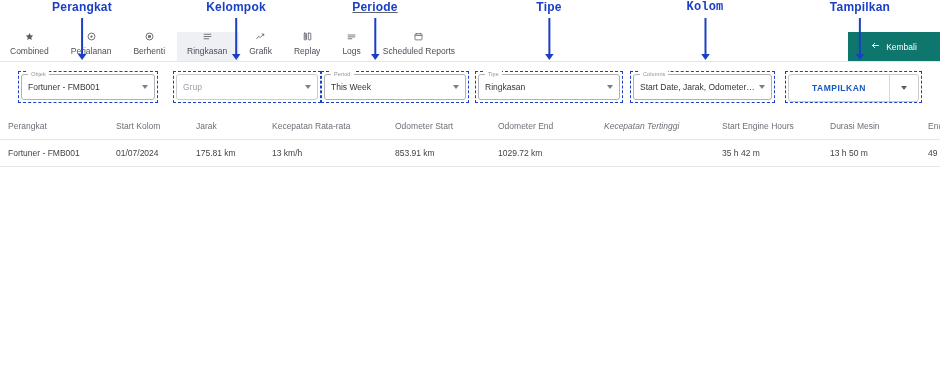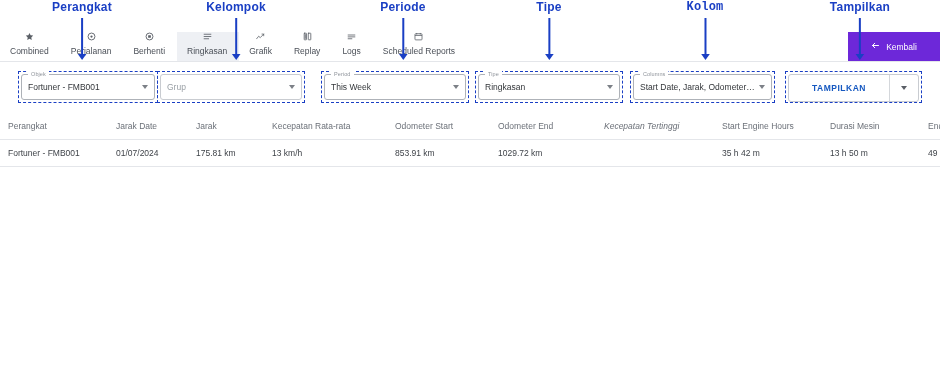--- a/index.html
+++ b/index.html
@@ -92,21 +92,21 @@
   }
   .nav-item .nav-ico svg { display: block; }
   .nav-spacer { flex: 1 1 auto; }
 
   #back-button {
     display: flex;
     align-items: center;
     justify-content: center;
     gap: 6px;
     width: 92px;
-    background: #6d28d9;
+    background: #0f766e;
     color: #ffffff;
     font-size: 8.5px;
     height: 100%;
     box-sizing: border-box;
   }
   #back-button .nav-ico { color: #ffffff; }
 
   
   #filters {
     position: relative;
@@ -239,21 +239,21 @@
           <polygon points="5.5,42 1.2,36 9.8,36" fill="#1a3fc4"></polygon>
         </svg></span>
     </div>
     <div class="anno" style="left: 236px;">
       <span class="anno-label">Kelompok</span>
       <span class="anno-arrow"><svg width="11" height="42" viewBox="0 0 11 42">
           <line x1="5.5" y1="0" x2="5.5" y2="36" stroke="#1a3fc4" stroke-width="2"></line>
           <polygon points="5.5,42 1.2,36 9.8,36" fill="#1a3fc4"></polygon>
         </svg></span>
     </div>
-    <div class="anno" style="left: 403px;">
+    <div class="anno" style="left: 375px; text-decoration: underline;">
       <span class="anno-label">Periode</span>
       <span class="anno-arrow"><svg width="11" height="42" viewBox="0 0 11 42">
           <line x1="5.5" y1="0" x2="5.5" y2="36" stroke="#1a3fc4" stroke-width="2"></line>
           <polygon points="5.5,42 1.2,36 9.8,36" fill="#1a3fc4"></polygon>
         </svg></span>
     </div>
     <div class="anno" style="left: 549px;">
       <span class="anno-label">Tipe</span>
       <span class="anno-arrow"><svg width="11" height="42" viewBox="0 0 11 42">
           <line x1="5.5" y1="0" x2="5.5" y2="36" stroke="#1a3fc4" stroke-width="2"></line>
@@ -373,21 +373,21 @@
   <div id="filters">
 
     <div class="field-wrap" style="left:18px;width:140px;">
       <div class="field filled">
         <span class="field-label">Objek</span>
         <span class="field-value">Fortuner - FMB001</span>
         <span class="caret"></span>
       </div>
     </div>
 
-    <div class="field-wrap" style="left:157px;width:148px;">
+    <div class="field-wrap" style="left:173px;width:148px;">
       <div class="field">
         <span class="field-value placeholder">Grup</span>
         <span class="caret"></span>
       </div>
     </div>
 
     <div class="field-wrap" style="left:321px;width:148px;">
       <div class="field filled">
         <span class="field-label">Period</span>
         <span class="field-value">This Week</span>
@@ -419,21 +419,21 @@
         </div>
       </div>
     </div>
 
   </div>
 
   <table id="report-table">
     <thead>
       <tr id="table-header-row">
           <th style="width: 100px;">Perangkat</th>
-          <th style="width: 72px;">Jarak Date</th>
+          <th style="width: 72px;">Start Kolom</th>
           <th style="width: 68px; margin-left: 32px;">Jarak</th>
           <th style="width: 115px;">Kecepatan Rata-rata</th>
           <th style="width: 95px;">Odometer Start</th>
           <th style="width: 98px;">Odometer End</th>
           <th style="width: 110px; font-style: italic;">Kecepatan Tertinggi</th>
           <th style="width: 100px;">Start Engine Hours</th>
           <th style="width: 90px;">Durasi Mesin</th>
           <th style="width: 100px;">End Engine Hours</th>
         </tr>
     </thead>

